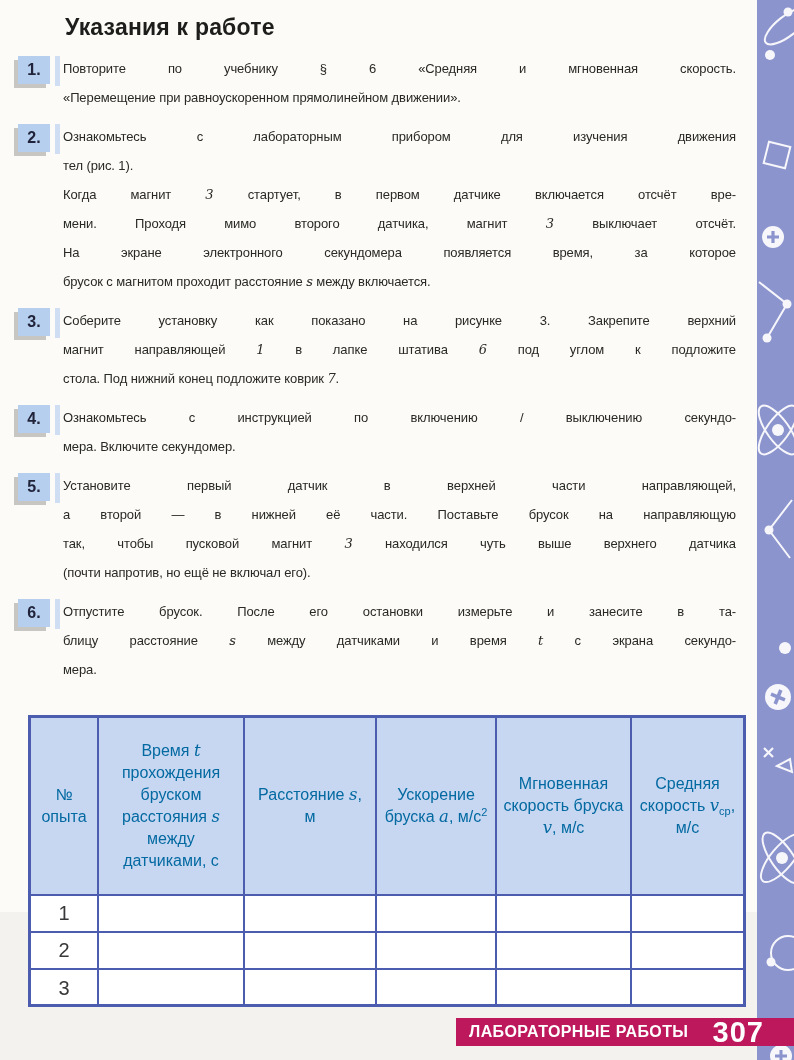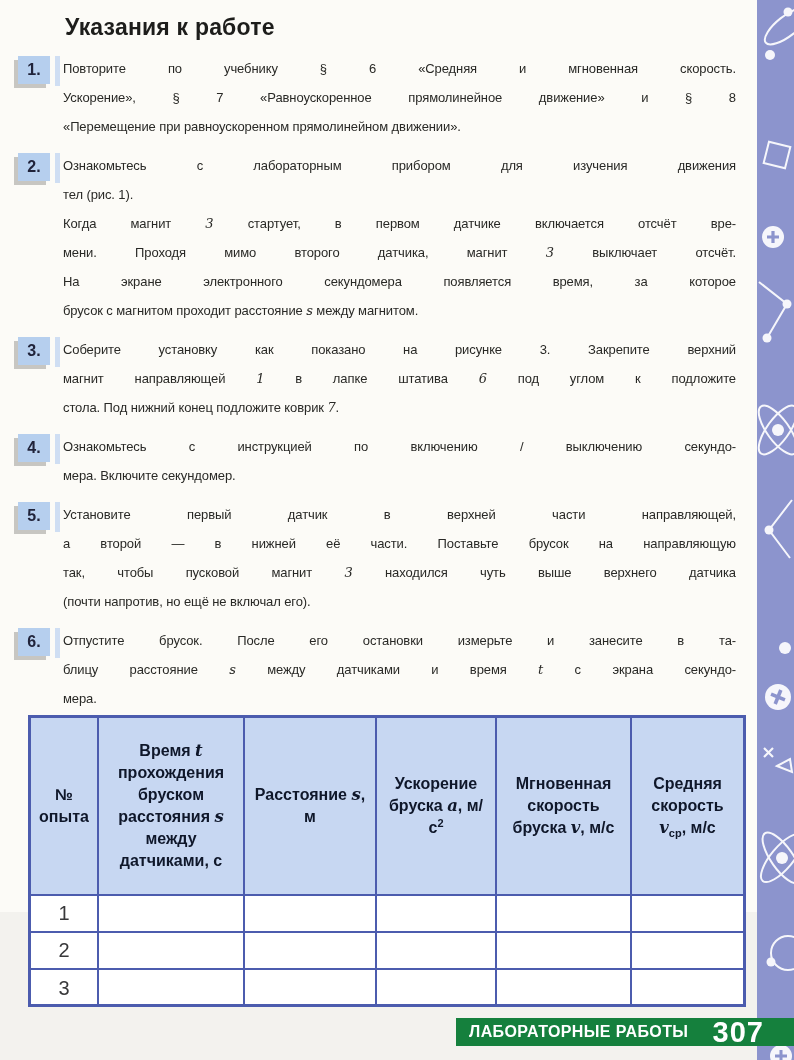--- a/index.html
+++ b/index.html
@@ -50,39 +50,39 @@
     display:grid;grid-template-columns:68px 146px 132px 120px 135px 1fr;
     height:176px;background:#c7d7f2;border-bottom:2px solid #4c5cae;
   }
   .th{
     display:flex;align-items:center;justify-content:center;
     border-right:2px solid #4c5cae;box-sizing:border-box;
     padding:4px 6px;
   }
   .th:last-child{border-right:none;border-radius:6px;}
   .th-in{
-    width:100%;text-align:center;font-weight:700;font-size:16px;
-    line-height:22px;color:#0f172a;
+    width:100%;text-align:center;font-weight:400;font-size:16px;
+    line-height:22px;color:#0369a1;
   }
   .th-in .vit{font-size:16.5px;}
   .tr{
     display:grid;grid-template-columns:68px 146px 132px 120px 135px 1fr;
     height:37px;border-bottom:2px solid #4c5cae;box-sizing:border-box;
   }
   .tr:last-child{border-bottom:none;}
   .td{
     border-right:2px solid #4c5cae;box-sizing:border-box;
     display:flex;align-items:center;justify-content:center;
     font-size:20px;color:#38383a;
   }
   .td:last-child{border-right:none;}
   
   .banner{
     position:absolute;left:456px;top:1018px;right:0;height:28px;
-    background:#15803d;display:flex;align-items:center;z-index:5;
+    background:#be185d;display:flex;align-items:center;z-index:5;
   }
   .banner-label{
     color:#ffffff;font-weight:700;font-size:16px;letter-spacing:0.4px;
     margin-left:13px;
   }
   .page-num{
     color:#ffffff;font-size:29px;font-weight:700;line-height:28px;
     margin-left:auto;margin-right:30px;letter-spacing:1px;
   }
 </style>
@@ -92,35 +92,34 @@
 <div class="page">
 
   <div class="content">
     <h1 class="title">Указания к работе</h1>
 
     <div class="item">
       <span class="badge">1.</span>
       <span class="badge-bar"></span>
       <div class="item-text">
           <div class="line"><span>Повторите по учебнику § 6 «Средняя и мгновенная скорость.</span></div>
-          <div class="line"><span>Ускорение», § 7 «Равноускоренное прямолинейное движение» и § 8</span></div>
           <div class="line nj"><span>«Перемещение при равноускоренном прямолинейном движении».</span></div>
         </div>
     </div>
 
     <div class="item">
       <span class="badge">2.</span>
       <span class="badge-bar"></span>
       <div class="item-text">
           <div class="line"><span>Ознакомьтесь с лабораторным прибором для изучения движения</span></div>
           <div class="line nj"><span>тел (рис. 1).</span></div>
           <div class="line"><span>Когда магнит </span><span class="vit">3</span><span> стартует, в первом датчике включается отсчёт вре-</span></div>
           <div class="line"><span>мени. Проходя мимо второго датчика, магнит </span><span class="vit">3</span><span> выключает отсчёт.</span></div>
           <div class="line"><span>На экране электронного секундомера появляется время, за которое</span></div>
-          <div class="line nj"><span>брусок с магнитом проходит расстояние </span><span class="vit">s</span><span> между магнитом.</span></div>
+          <div class="line nj"><span>брусок с магнитом проходит расстояние </span><span class="vit">s</span><span> между включается.</span></div>
         </div>
     </div>
 
     <div class="item">
       <span class="badge">3.</span>
       <span class="badge-bar"></span>
       <div class="item-text">
           <div class="line"><span>Соберите установку как показано на рисунке 3. Закрепите верхний</span></div>
           <div class="line"><span>магнит направляющей </span><span class="vit">1</span><span> в лапке штатива </span><span class="vit">6</span><span> под углом к подложите</span></div>
           <div class="line nj"><span>стола. Под нижний конец подложите коврик </span><span class="vit">7</span><span>.</span></div>

